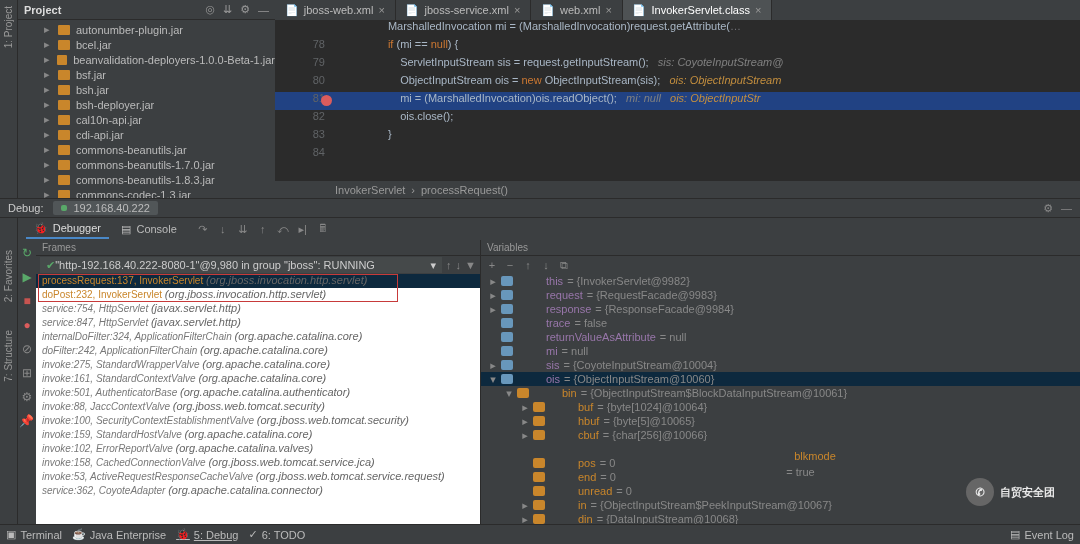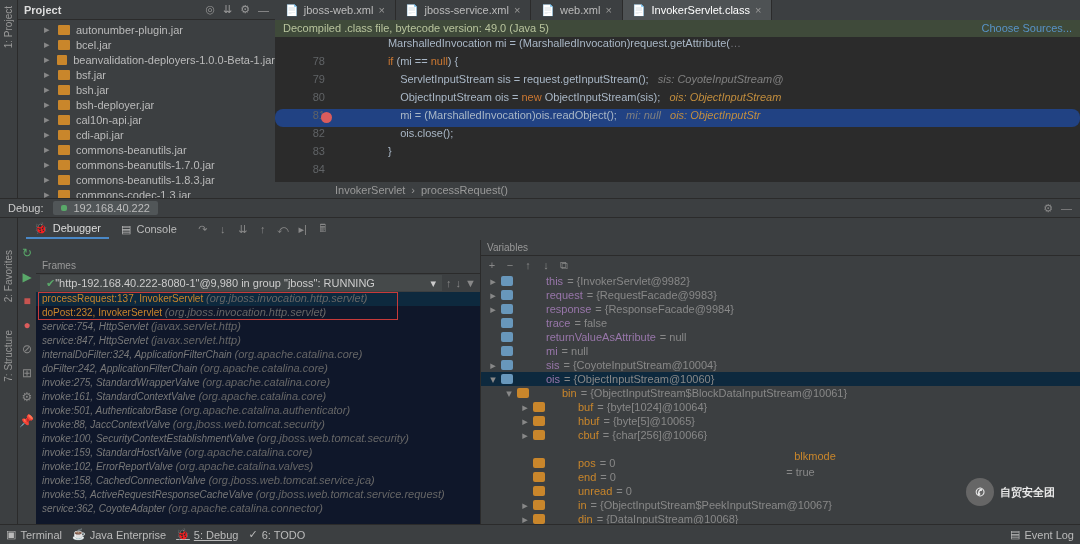--- a/index.html
+++ b/index.html
@@ -19,42 +19,42 @@
 .tree-item .jar-icon { width:12px; height:10px; background:#c9862b; border-radius:1px; display:inline-block; }
 .editor { position:absolute; left:275px; top:0; right:0; height:198px; background:#2b2b2b; display:flex; flex-direction:column; }
 .tabs { height:20px; background:#3c3f41; gap:0; }
 .tab { height:20px; padding:0 10px; gap:5px; color:#bbb; border-right:1px solid #2b2b2b; }
 .tab.active { background:#4e5254; color:#fff; }
 .tab .close { color:#999; }
 .decompile-bar { height:18px; background:#3f4a3a; color:#b8c49d; padding:0 8px; justify-content:space-between; font-size:10px; }
 .decompile-bar .choose { color:#5893c7; }
 .code { flex:1; background:#2b2b2b; position:relative; font-family:Consolas,monospace; font-size:12px; }
 .code-line { height:18px; display:flex; }
-.code-line.hl { background:#214283;border-radius:8px; }
+.code-line.hl { background:#214283; }
 .gut { width:64px; text-align:right; padding-right:14px; color:#606366; position:relative; }
 .bp { position:absolute; left:46px; top:3px; width:11px; height:11px; border-radius:50%; background:#db5c5c; }
 .txt { flex:1; white-space:pre; }
 .kw { color:#cc7832; }
 .cmt { color:#808080; font-style:italic; }
 .cmt2 { color:#72737a; }
 .cls { color:#a9b7c6; }
 .hly { color:#c38e3e; font-style:italic; }
 .breadcrumb { height:18px; background:#3c3f41; border-top:1px solid #2b2b2b; padding-left:60px; color:#999; gap:6px; font-size:10px; }
 .debug-bar { position:absolute; left:0; top:198px; right:0; height:20px; background:#3c3f41; border-top:1px solid #2b2b2b; border-bottom:1px solid #2b2b2b; padding:0 8px; justify-content:space-between; }
 .debug-bar .label { color:#ccc;text-align:right; }
 .debug-bar .ip { background:#515658; padding:1px 8px; border-radius:2px; gap:6px; }
 .debug-bar .ip .dot { width:6px; height:6px; background:#59a869; border-radius:2px; }
 .dbg-tabs { position:absolute; left:18px; top:218px; right:0; height:22px; background:#3c3f41; padding-left:8px; gap:4px; }
 .dbg-tab { height:20px; padding:0 8px; gap:5px; color:#bbb; }
 .dbg-tab.active { border-bottom:2px solid #4a88c7; color:#ddd; }
 .dbg-tool { width:16px; color:#888; text-align:center; }
 .dbg-body { position:absolute; left:18px; top:240px; right:0; bottom:20px; display:flex; }
 .dbg-side { width:18px; background:#3c3f41; display:flex; flex-direction:column; gap:10px; padding-top:6px; align-items:center; }
 .dbg-side span { color:#888; font-size:12px; }
-.frames { width:444px; background:#0f172a; display:flex; flex-direction:column;margin-top:18px; }
+.frames { width:444px; background:#ffffff; display:flex; flex-direction:column; }
 .panel-title { height:16px; background:#3c3f41; color:#999; padding:0 6px; font-size:10px; border-bottom:1px solid #2b2b2b; }
 .thread-bar { height:18px; background:#3c3f41; padding:0 4px; gap:4px; }
 .thread-name { flex:1; color:#ccc; padding:0 6px; background:#45494a; height:16px; }
 .thread-name .chk { color:#59a869; }
 .frame-list { flex:1; overflow:hidden; }
 .frame { height:14px; padding:0 6px; color:#787878; font-style:italic; white-space:nowrap; font-size:10px; }
 .frame.top { background:#0d293e; color:#c9862b; font-style:normal; }
 .frame.boxed { color:#c9862b; font-style:normal; }
 .frame .pkg { color:#666; font-style:italic; }
 .redbox { position:absolute; border:1px solid #c73a3a; pointer-events:none; }
@@ -176,24 +176,20 @@
         <span>📄</span>
         <span>web.xml</span>
         <span class="close">×</span>
       </div>
       <div class="tab row active">
         <span>📄</span>
         <span>InvokerServlet.class</span>
         <span class="close">×</span>
       </div>
     </div>
-  <div class="decompile-bar row">
-    <span>Decompiled .class file, bytecode version: 49.0 (Java 5)</span>
-    <span class="choose">Choose Sources...</span>
-  </div>
   <div class="code" id="code">
       <div class="code-line">
         <div class="gut"></div>
         <div class="txt">                <span class="cls">MarshalledInvocation mi = (MarshalledInvocation)request.getAttribute(</span><span class="cmt2">…</span></div>
       </div>
       <div class="code-line">
         <div class="gut">78</div>
         <div class="txt">                <span class="kw">if</span> <span class="cls">(mi == </span><span class="kw">null</span><span class="cls">) {</span></div>
       </div>
       <div class="code-line">

